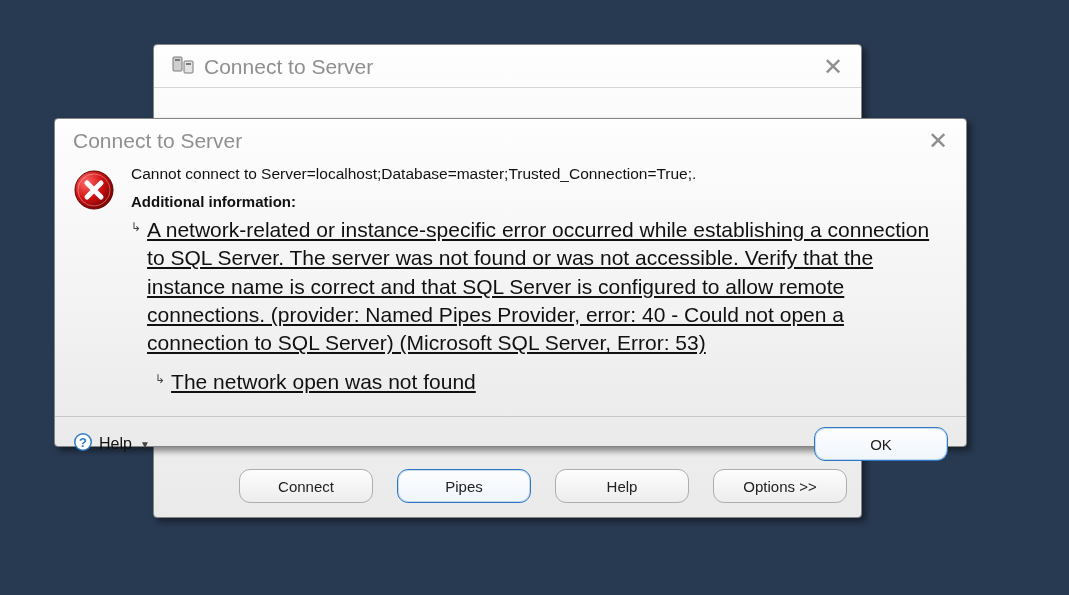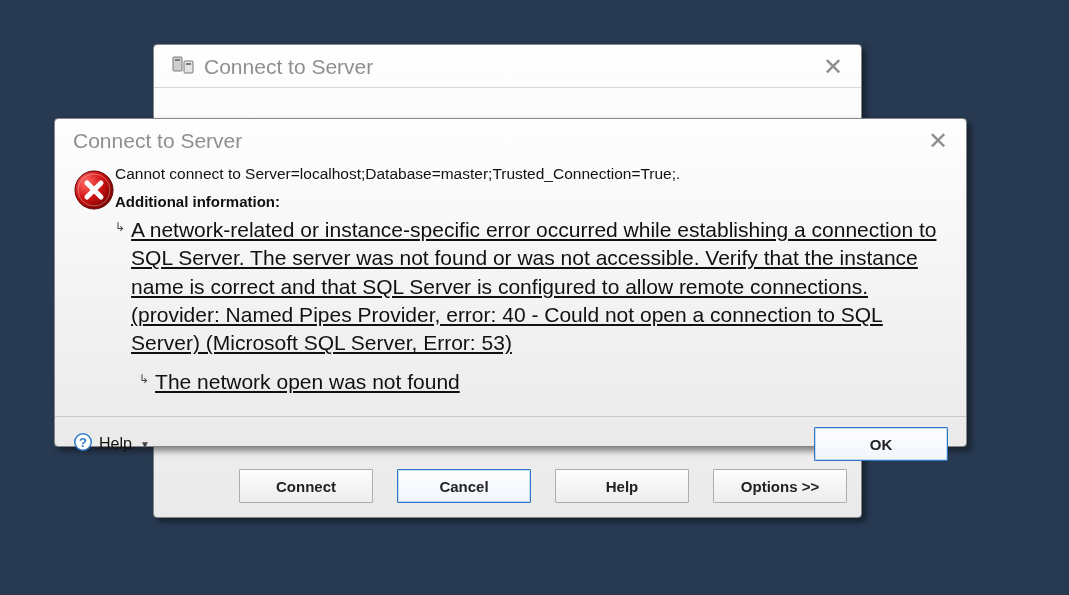--- a/index.html
+++ b/index.html
@@ -42,43 +42,43 @@
   right: 14px; bottom: 14px;
   display: flex; gap: 24px;
 }
 
 
 .btn {
   min-width: 108px; height: 32px;
   padding: 0 12px;
   background: linear-gradient(#fdfdfd,#ededed);
   border: 1px solid #aeaeae;
-  border-radius: 1px;
+  border-radius: 11px;
   font-size: 15px; color: #222;
   display: inline-flex; align-items: center; justify-content: center;
   cursor: default;
-  font-weight: bold;
 }
 .btn.default {
   background: linear-gradient(#fdfdfd,#f0f6fd);
   border-color: #2e77c6;
   box-shadow: 0 0 0 1px rgba(46,119,198,.25) inset;
 }
 
 
 .front-dialog {
   left: 54px; top: 118px;
   width: 911px; height: 327px;
 }
 .front-dialog .titlebar {
   border-bottom: none;
 }
 .front-dialog .content {
   display: flex;
   padding: 4px 28px 14px 18px;
+  gap: 16px;
 }
 .ficon {
   flex: 0 0 auto;
   margin-top: 4px;
 }
 .msgcol { flex: 1 1 auto; }
 .msg1 { color: #111; font-size: 15.5px; white-space: pre-wrap; }
 .addl { margin-top: 10px; font-weight: bold; color: #111; }
 .detail-row { display: flex; margin-top: 6px; }
 .detail-row .arrow { color: #444; font-size: 12px; margin-right: 6px; padding-top:4px;}
@@ -124,21 +124,21 @@
     </span>
     <span>Connect to Server</span>
     <span class="close-x">✕</span>
   </div>
 
   <div style="height:350px"></div>
   <div class="divider"></div>
 
   <div class="button-row">
     <div class="btn">Connect</div>
-    <div class="btn default">Cancel</div>
+    <div class="btn default">Pipes</div>
     <div class="btn">Help</div>
     <div class="btn">Options &gt;&gt;</div>
   </div>
 </div>
 
 <div class="dialog front-dialog">
   <div class="titlebar">
     <span>Connect to Server</span>
     <span class="close-x">✕</span>
   </div>

